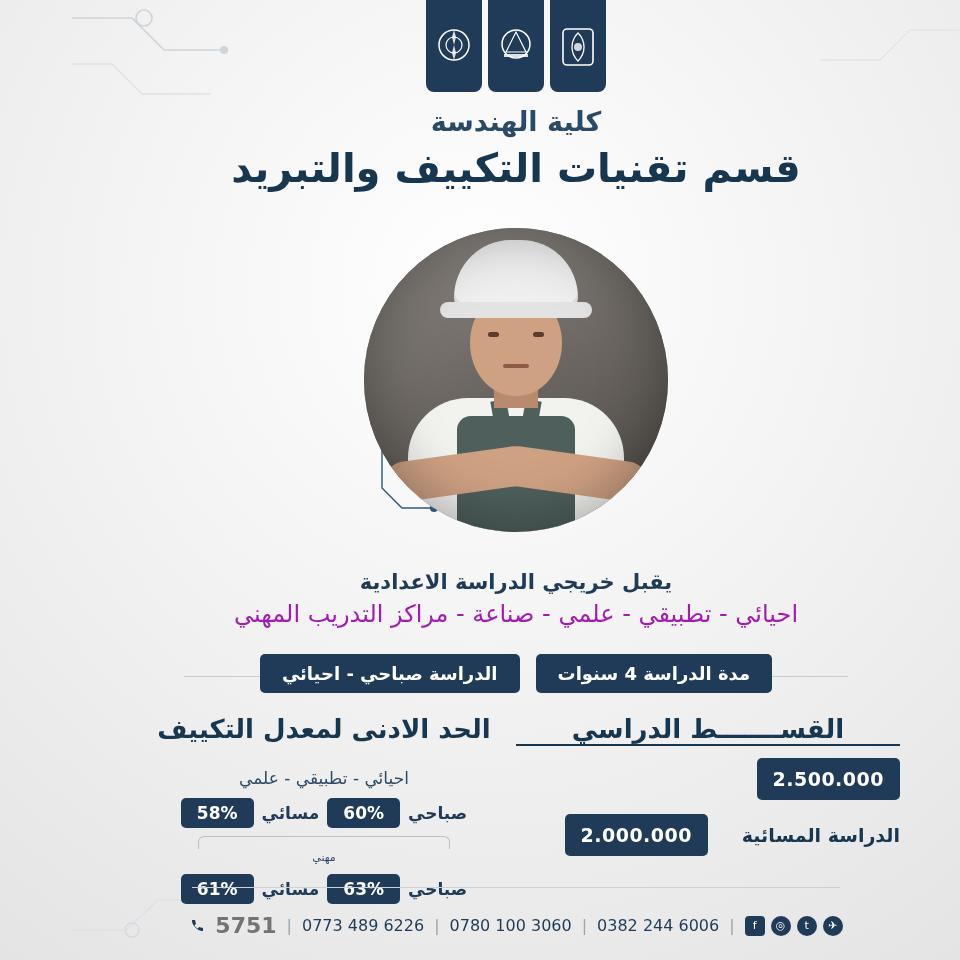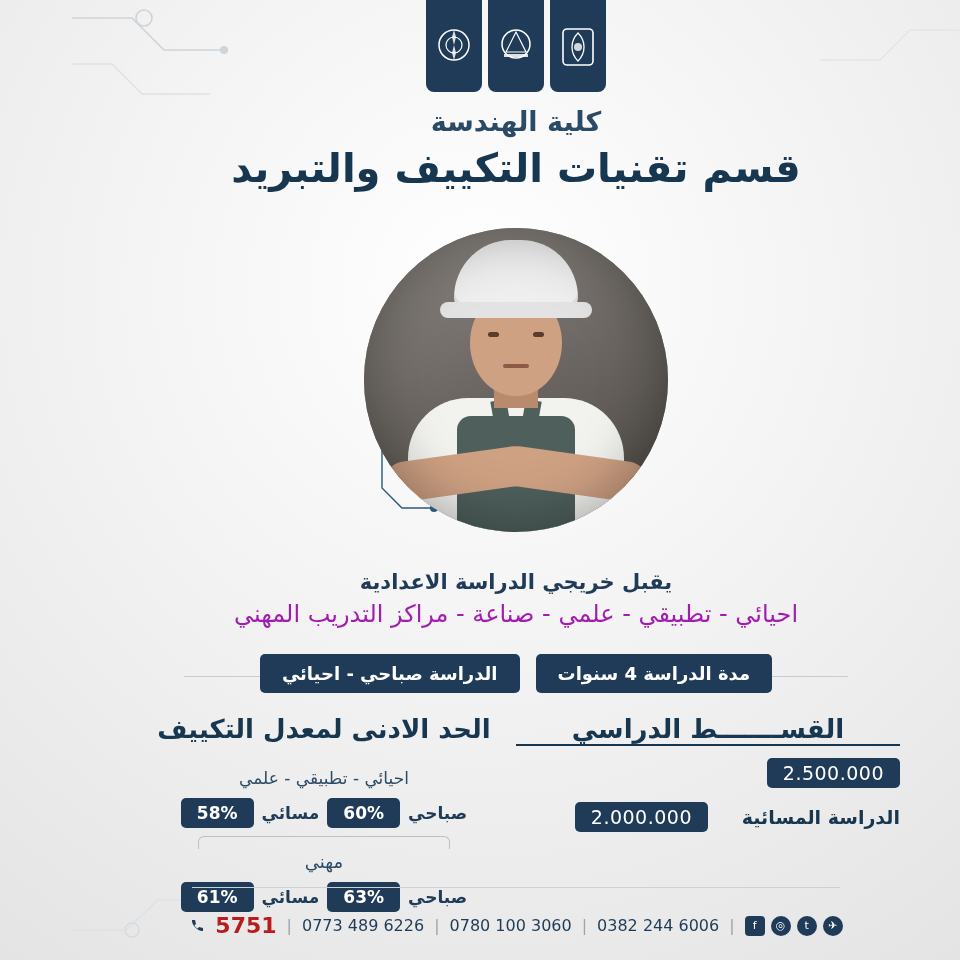--- a/index.html
+++ b/index.html
@@ -116,45 +116,45 @@
   .rate-row{
     display:flex;align-items:center;justify-content:center;gap:8px;margin-top:10px;
     font-size:17px;color:#1f3b57;font-weight:bold;
   }
   .chip{background:#1f3b57;color:#fff;border-radius:5px;padding:5px 16px;font-size:17px;}
   .bracket{
     position:relative;height:12px;margin:8px auto 0;width:250px;
     border:1px solid #b9c0c6;border-bottom:none;border-radius:6px 6px 0 0;
   }
   .divider-label{
-    text-align:center;font-size:18px;color:#2b4b66;margin-top:2px;
+    text-align:center;font-size:11px;color:#2b4b66;margin-top:2px;
   }
 
   
   .fee-head-wrap{position:relative;text-align:center;}
   .fee-rule{position:absolute;left:0;right:0;bottom:-2px;height:2px;background:#17364f;}
   .fee-row{
     display:flex;align-items:center;justify-content:flex-start;gap:14px;
     margin-top:14px;font-size:19px;font-weight:bold;color:#17364f;
     flex-direction:row;
   }
   .fee-label{min-width:178px;text-align:right;}
   .fee-amount{
-    background:#1f3b57;color:#fff;border-radius:5px;padding:4px 16px;
-    font-size:19px;font-weight:normal;letter-spacing:.5px;
+    background:#1f3b57;color:#fff;border-radius:5px;padding:10px 16px;
+    font-size:19px;font-weight:bold;letter-spacing:.5px;
   }
 
   
   .foot-rule{position:absolute;bottom:72px;left:120px;right:120px;height:1px;background:#ccd1d5;}
   .footer{
     position:absolute;bottom:22px;left:0;right:0;
     display:flex;align-items:center;justify-content:center;gap:10px;
     font-size:16px;color:#1f3b57;direction:ltr;
   }
-  .phone-main{font-size:22px;font-weight:bold;color:#b91c1c;}
+  .phone-main{font-size:22px;font-weight:bold;color:#737373;}
   .sep{color:#9aa3ab;}
   .social{display:flex;gap:6px;align-items:center;}
   .sico{width:20px;height:20px;border-radius:4px;background:#1f3b57;color:#fff;
     font-size:11px;display:flex;align-items:center;justify-content:center;}
   .sico.circle{border-radius:50%;}
 </style>
 </head>
 <body>
 
 <div class="poster">

